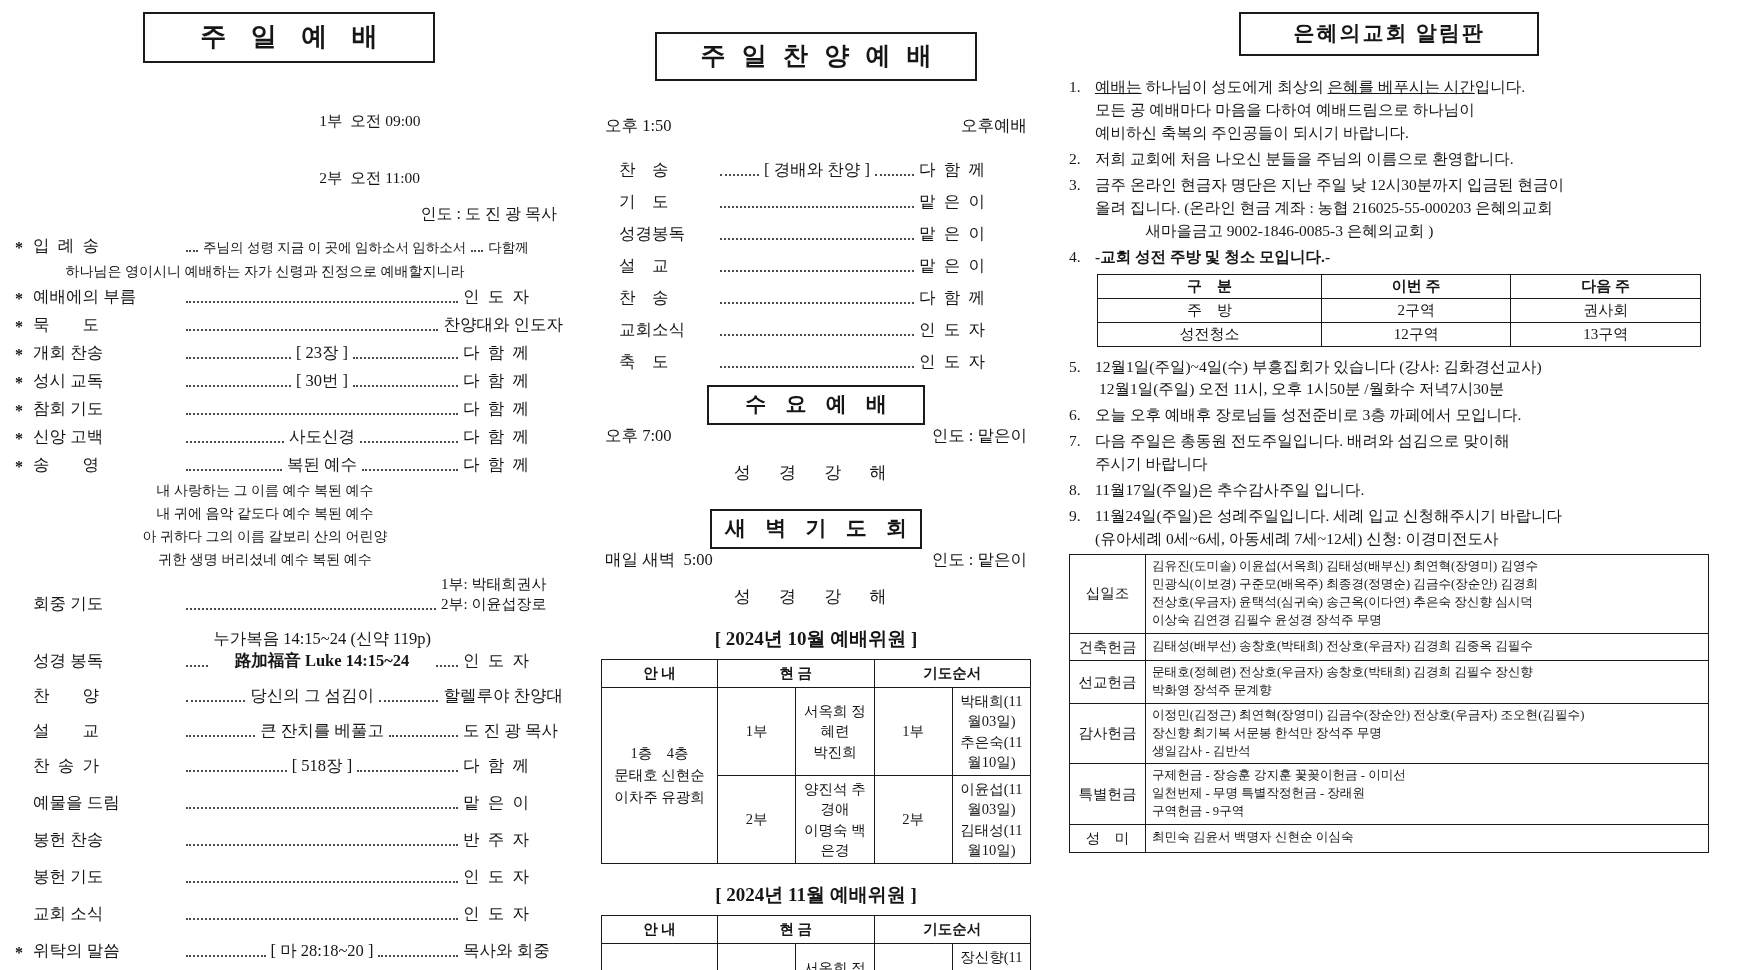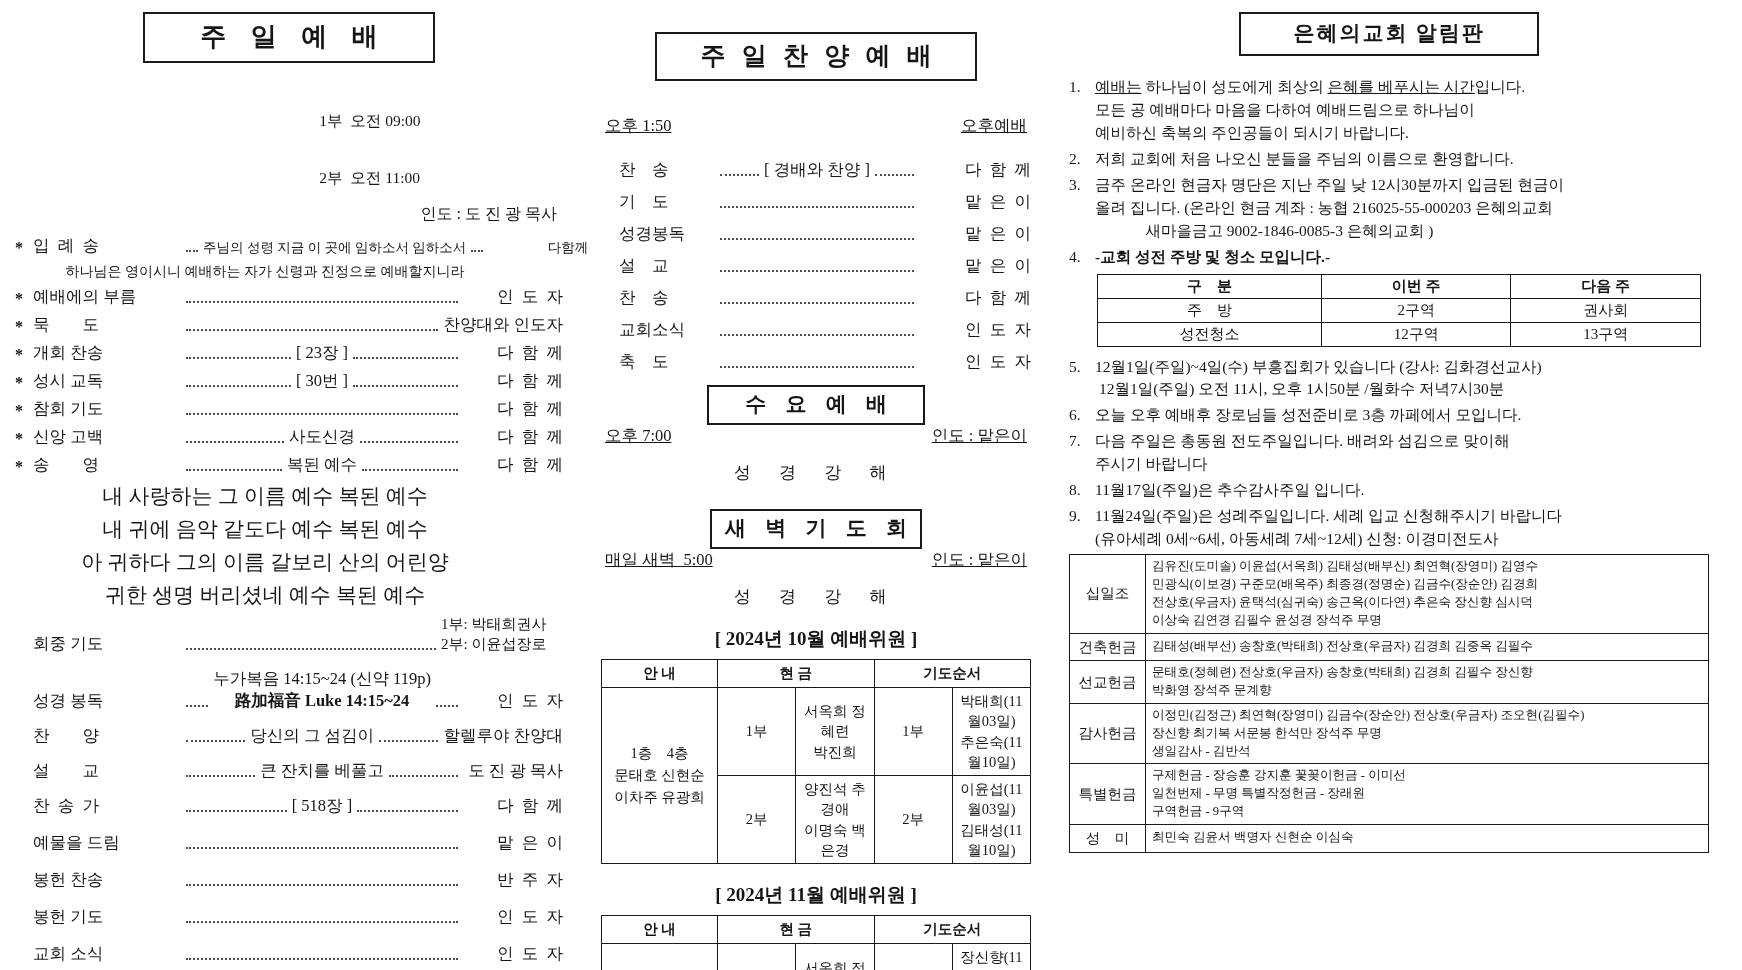--- a/index.html
+++ b/index.html
@@ -25,28 +25,28 @@
 
   .wline{display:flex;align-items:flex-end;font-size:16.5px;}
   .sec-a .wline{margin-bottom:6px;}
   .sec-b .wline{margin-bottom:13px;}
   .sec-c .wline{margin-bottom:15px;}
   .wstar{width:18px;flex:none;font-size:16px;font-weight:bold;}
   .wlabel{white-space:pre;min-width:148px;flex:none;}
   .leader{flex:1 1 0;border-bottom:2px dotted #4c4c4c;margin:0 5px 5px;min-width:12px;}
   .wcenter{text-align:center;white-space:pre;flex:none;}
   .wcenter div{text-align:center;}
-  .wright{white-space:pre;min-width:100px;flex:none;text-align:right;}
+  .wright{white-space:pre;min-width:100px;flex:none;}
   .wright.left-align{text-align:left;min-width:122px;font-size:15px;line-height:1.35;}
   .small{font-size:13.5px;}
   .bold{font-weight:bold;}
-  .center-text{text-align:center;margin:1px 0 5px;padding-right:48px;font-size:21px;}
+  .center-text{text-align:center;margin:1px 0 5px;padding-right:48px;font-size:14px;}
   .center-text.small{font-size:14px;}
 
-  .prow{display:flex;justify-content:space-between;align-items:flex-end;font-size:16.5px;margin:0 4px 14px;text-decoration:underline;}
+  .prow{display:flex;justify-content:space-between;align-items:flex-end;font-size:16.5px;margin:0 4px 14px;}
   .prow.first{margin-top:34px;margin-bottom:22px;}
   .prow span{white-space:pre;}
   #praise-lines .wline{margin-bottom:10px;}
   #praise-lines .wlabel{min-width:96px;}
   #praise-lines .wright{min-width:112px;}
   .scripture{text-align:center;letter-spacing:12px;font-size:17px;margin:14px 0 16px;white-space:pre;}
 
   .committee-title{text-align:center;font-weight:bold;font-size:19px;margin:18px 0 7px;}
   .ctable{width:100%;border-collapse:collapse;font-size:14.5px;table-layout:fixed;}
   .ctable th,.ctable td{border:1.5px solid #1a1a1a;text-align:center;padding:3px 2px;vertical-align:middle;}

